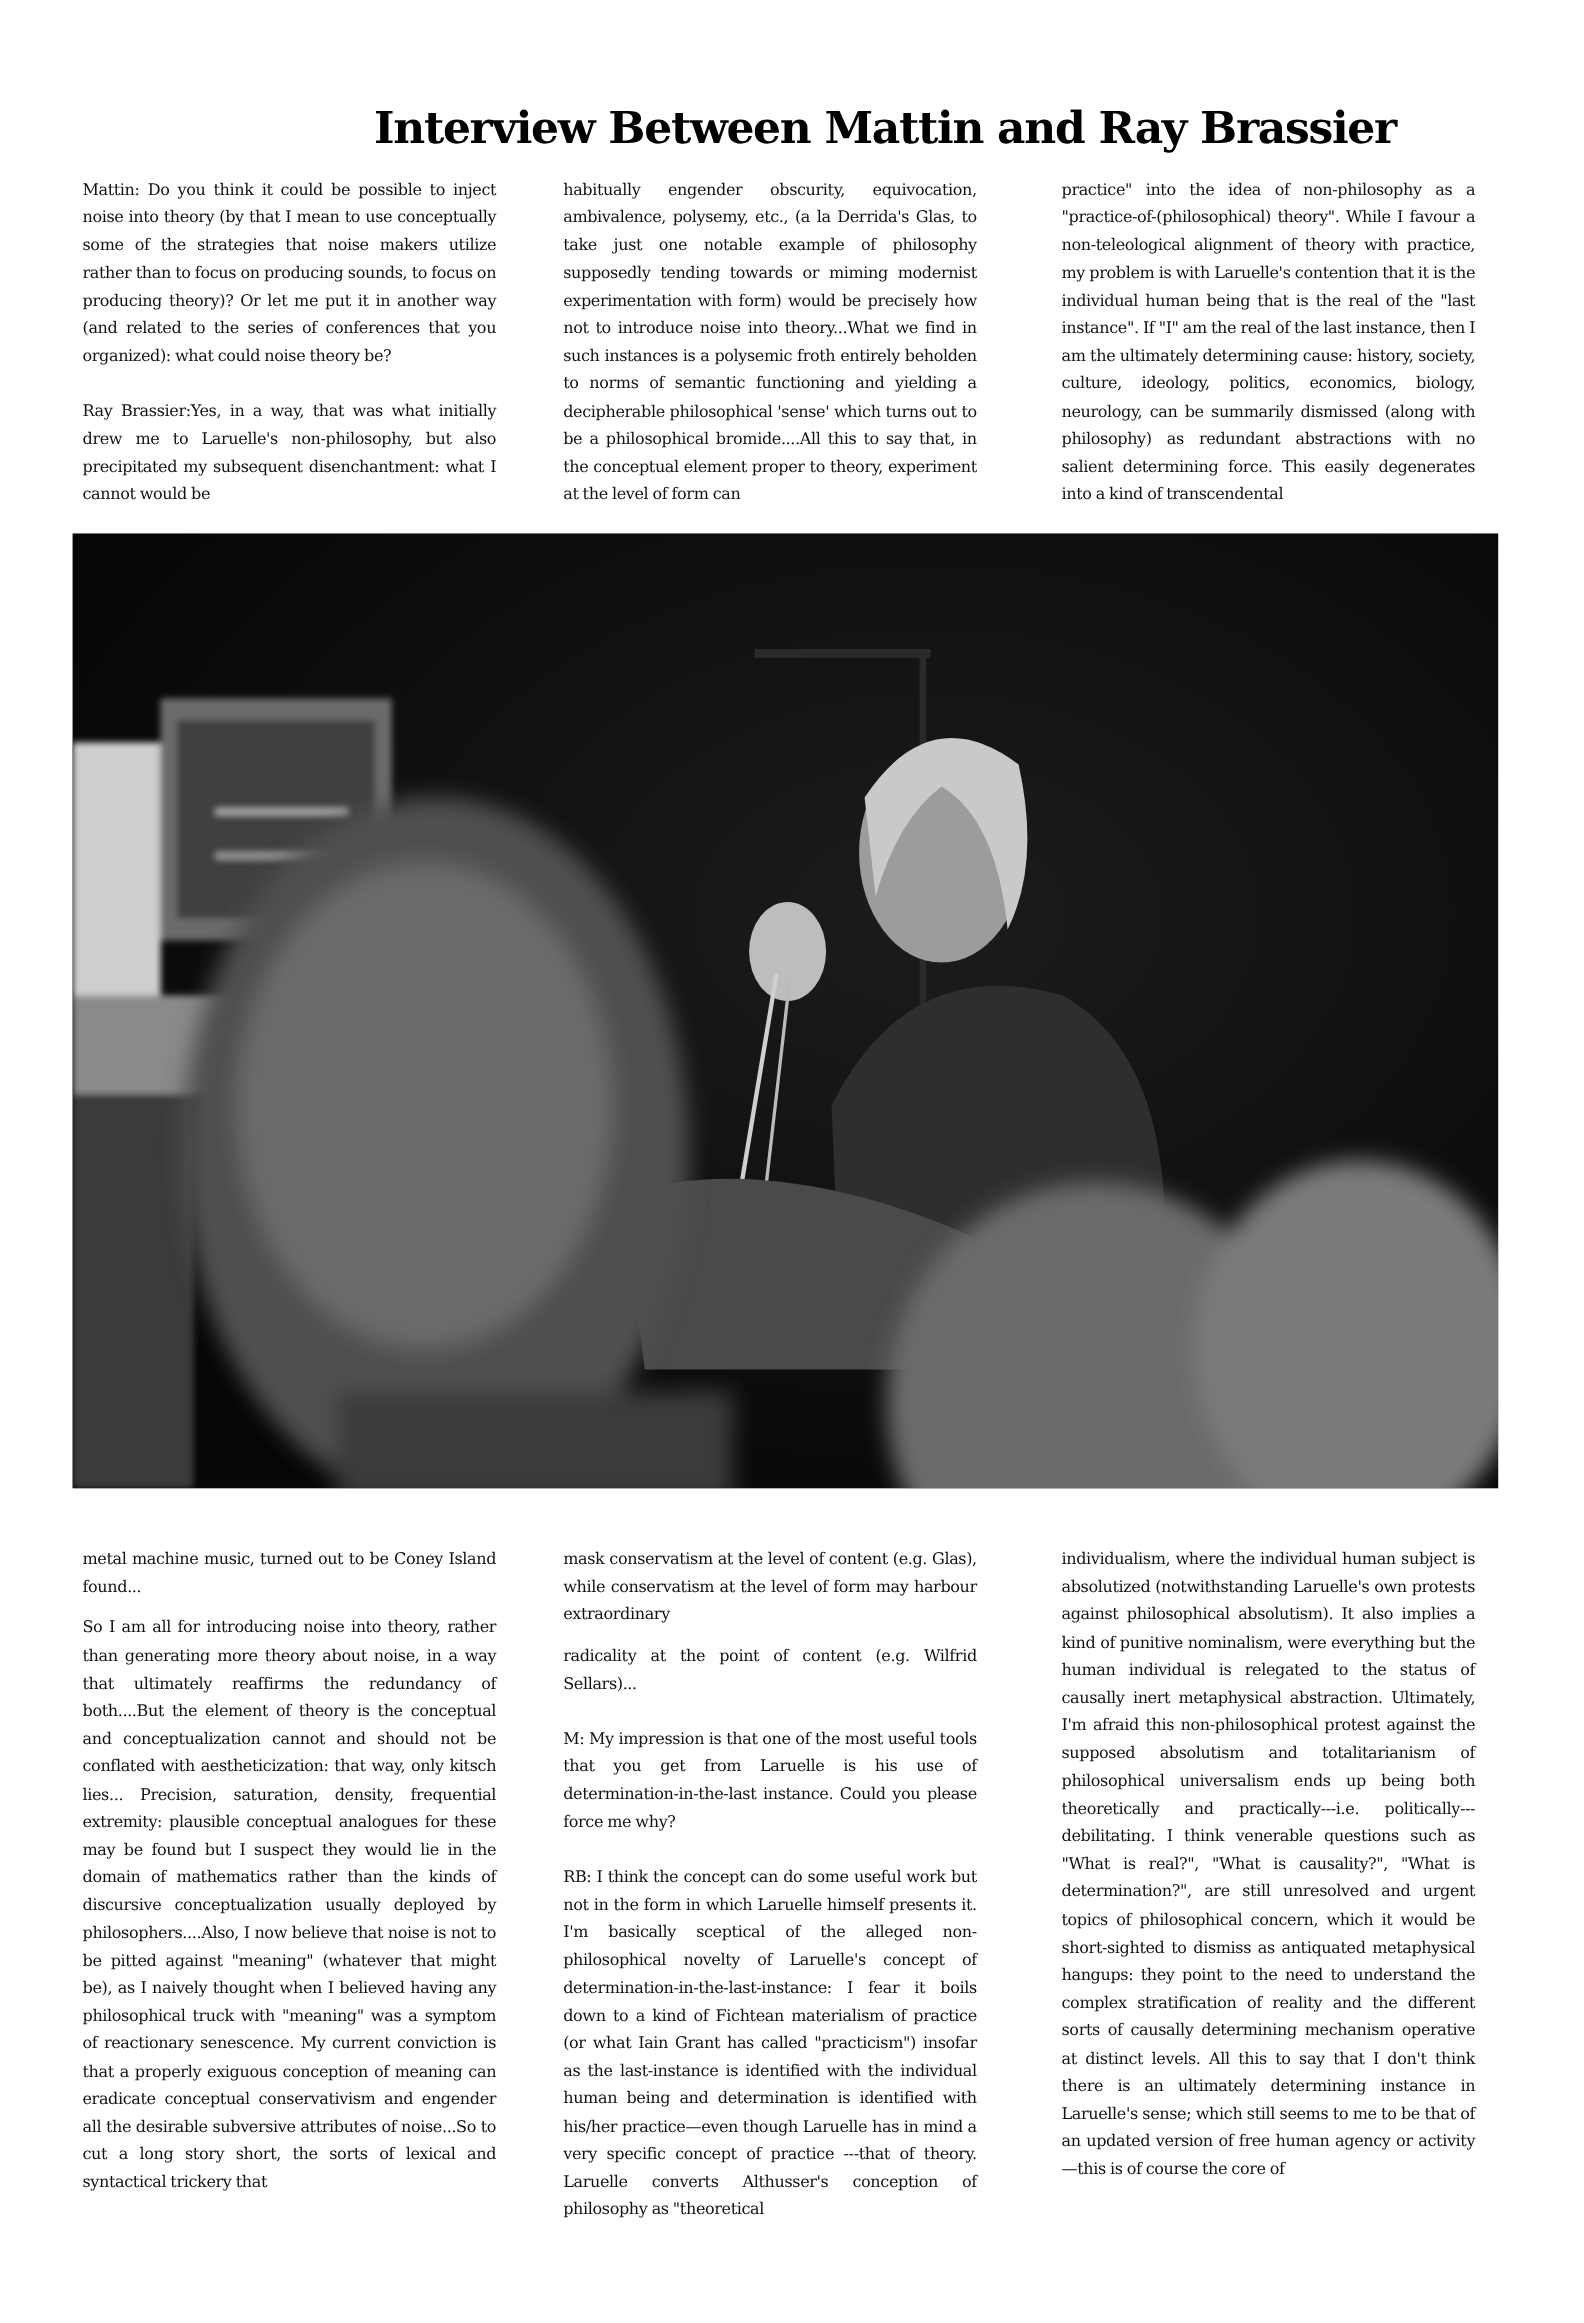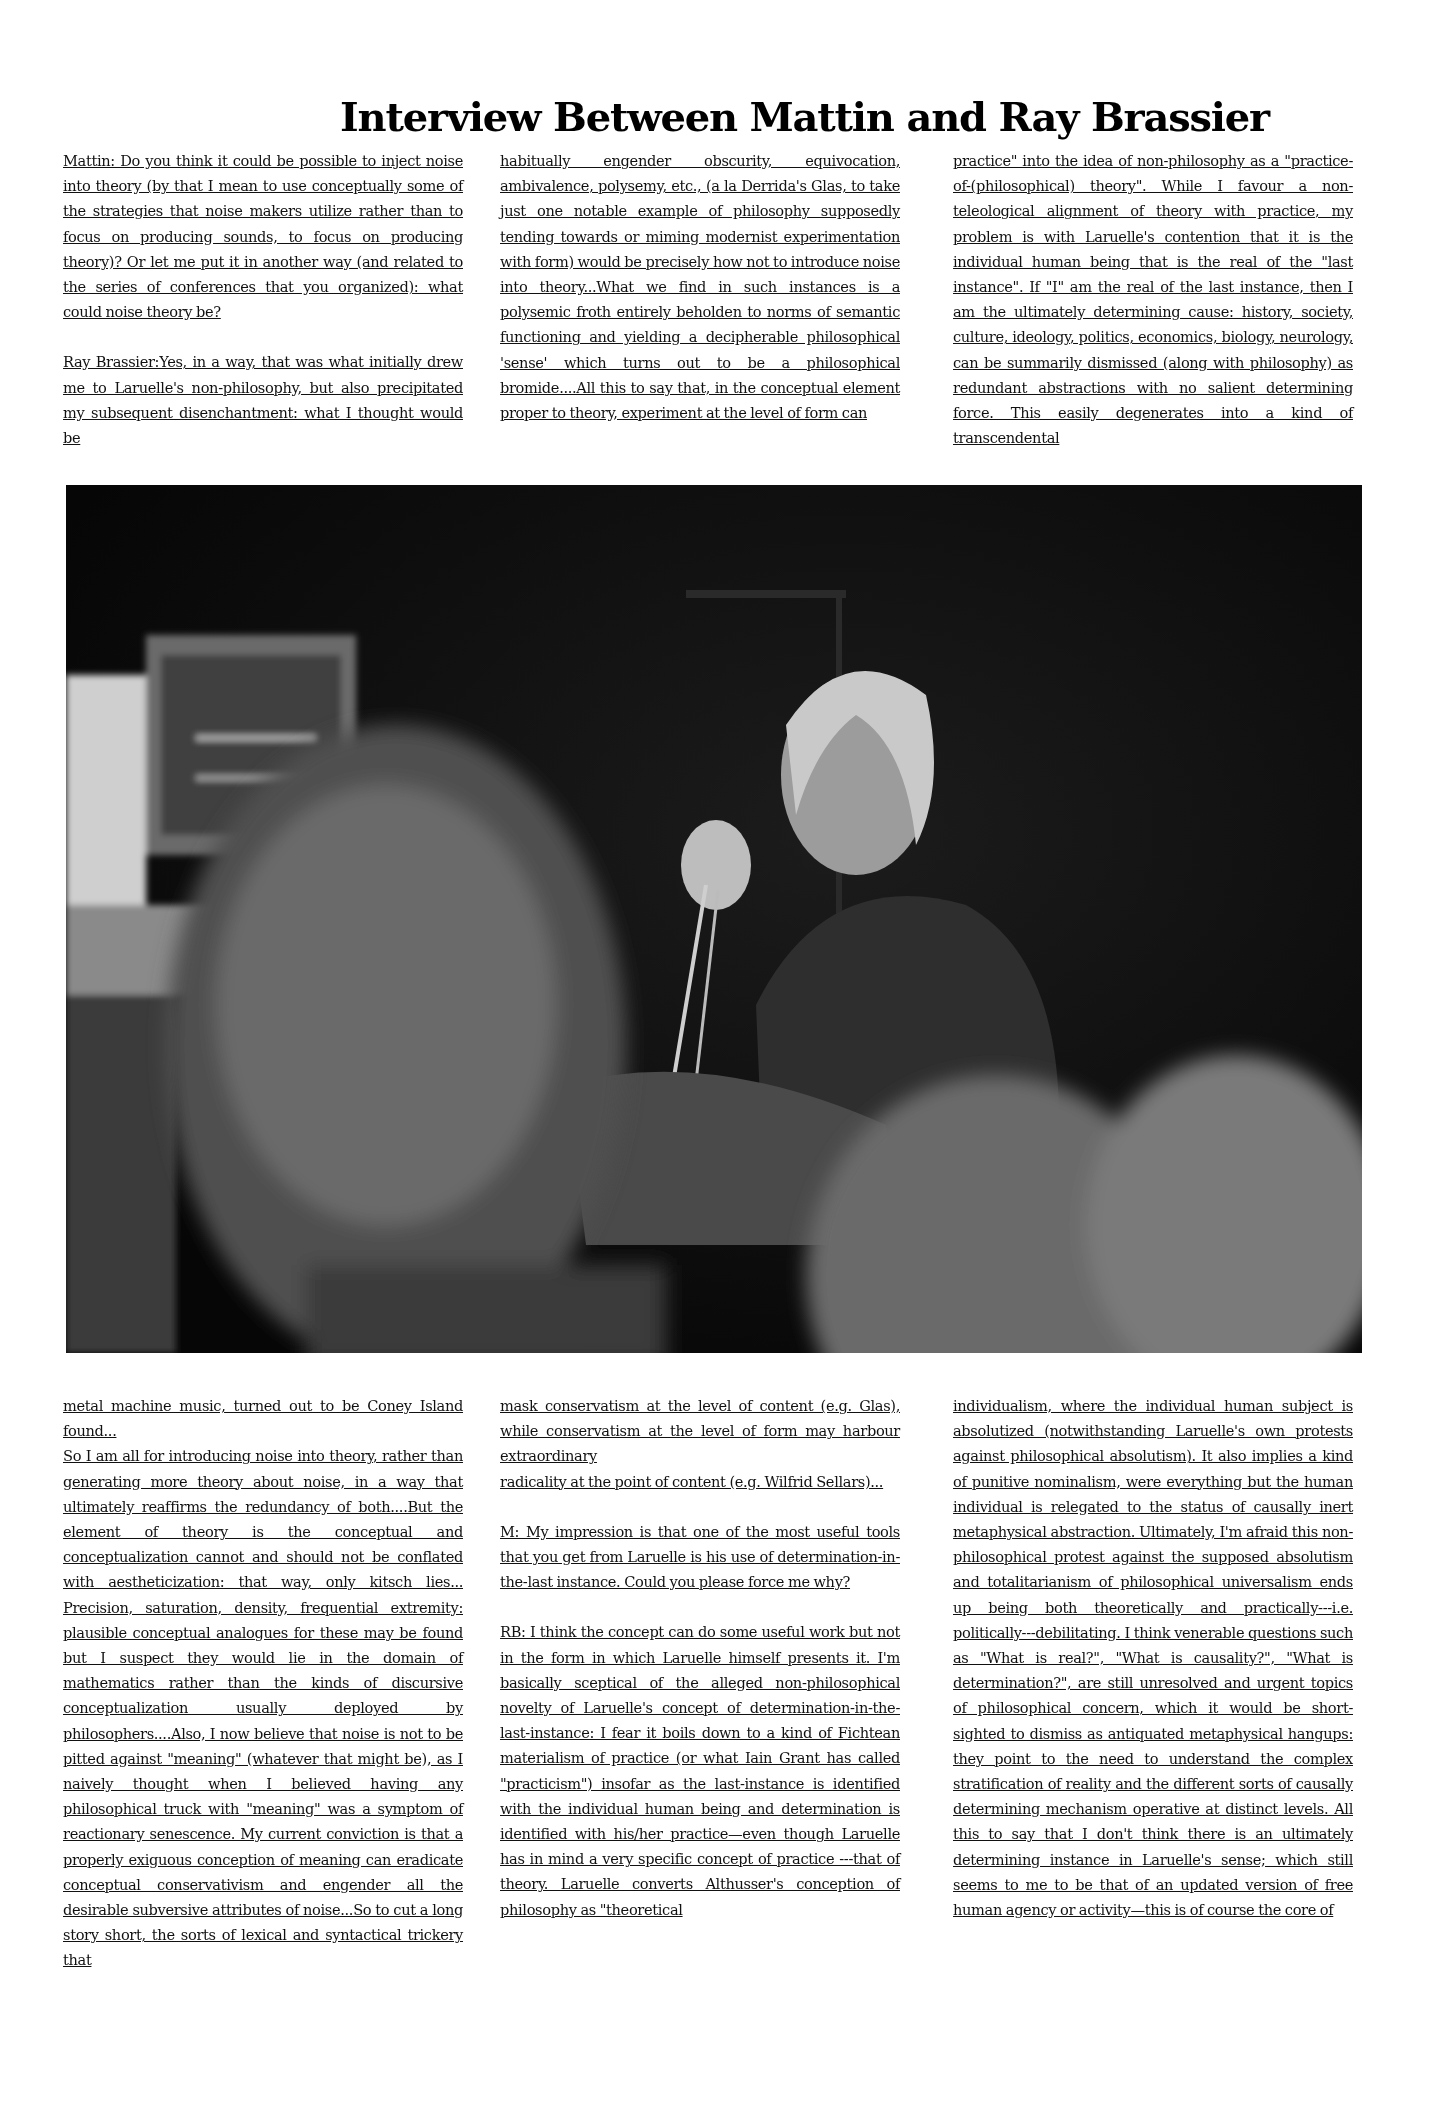--- a/index.html
+++ b/index.html
@@ -3,35 +3,35 @@
 <meta charset="utf-8">
 <style>
   html, body { margin: 0; padding: 0; background: #ffffff; }
   body { width: 1440px; height: 2112px; position: relative; overflow: hidden;
          font-family: "DejaVu Serif", "Liberation Serif", serif; color: #111; }
   .title { position: absolute; left: 0; top: 66px; width: 1440px; padding-left: 322px; box-sizing: border-box;
            font-family: "DejaVu Serif", serif; font-weight: bold; font-size: 40px; letter-spacing: -1.2px;
            line-height: 48px; color: #000; white-space: nowrap; margin-left: 18px; }
   .col { position: absolute; width: 400px; font-size: 14.6px; line-height: 25.2px; text-align: justify;
          letter-spacing: -0.35px; word-spacing: -0.5px; }
-  .col p { margin: 0; text-decoration: underline; }
+  .col p { margin: 12px; }
   .col p.gap { margin-top: 25px; }
   .c1 { left: 63px; } .c2 { left: 500px; } .c3 { left: 953px; }
   .top { top: 148px; } .bottom { top: 1393px; }
   .photo { position: absolute; left: 66px; top: 485px; width: 1296px; height: 868px; background: #0b0b0b; overflow: hidden; }
   .photo svg { width: 100%; height: 100%; display: block; }
 </style>
 </head>
 <body>
 
 <h1 class="title">Interview Between Mattin and Ray Brassier</h1>
 
 <div class="col c1 top">
   <p>Mattin: Do you think it could be possible to inject noise into theory (by that I mean to use conceptually some of the strategies that noise makers utilize rather than to focus on producing sounds, to focus on producing theory)? Or let me put it in another way (and related to the series of conferences that you organized): what could noise theory be?</p>
-  <p class="gap">Ray Brassier:Yes, in a way, that was what initially drew me to Laruelle's non-philosophy, but also precipitated my subsequent disenchantment: what I thought would be</p>
+  <p class="gap">Ray Brassier:Yes, in a way, that was what initially drew me to Laruelle's non-philosophy, but also precipitated my subsequent disenchantment: what I cannot would be</p>
 </div>
 <div class="col c2 top">
   <p>habitually engender obscurity, equivocation, ambivalence, polysemy, etc., (a la Derrida's Glas, to take just one notable example of philosophy supposedly tending towards or miming modernist experimentation with form) would be precisely how not to introduce noise into theory...What we find in such instances is a polysemic froth entirely beholden to norms of semantic functioning and yielding a decipherable philosophical 'sense' which turns out to be a philosophical bromide....All this to say that, in the conceptual element proper to theory, experiment at the level of form can</p>
 </div>
 <div class="col c3 top">
   <p>practice" into the idea of non-philosophy as a "practice-of-(philosophical) theory". While I favour a non-teleological alignment of theory with practice, my problem is with Laruelle's contention that it is the individual human being that is the real of the "last instance". If "I" am the real of the last instance, then I am the ultimately determining cause: history, society, culture, ideology, politics, economics, biology, neurology, can be summarily dismissed (along with philosophy) as redundant abstractions with no salient determining force. This easily degenerates into a kind of transcendental</p>
 </div>
 
 <div class="photo">
   <svg viewBox="0 0 1296 868" preserveAspectRatio="none">

